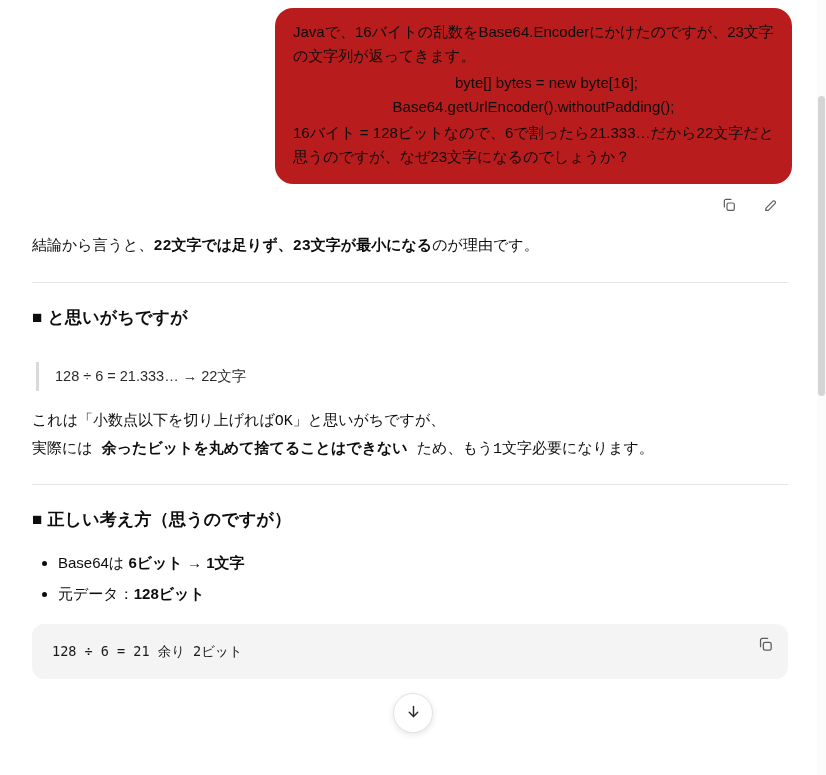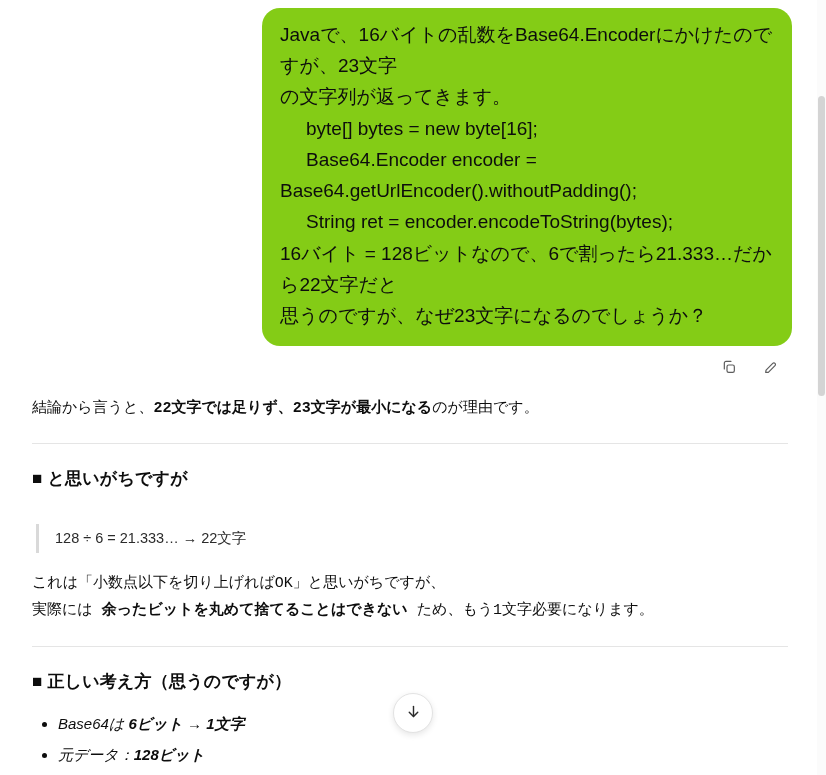--- a/index.html
+++ b/index.html
@@ -23,34 +23,35 @@
     padding: 0 34px 0 30px;
   }
 
   
   .user-row {
     display: flex;
     justify-content: flex-end;
     padding-top: 8px;
   }
   .user-bubble {
-    background: #84cc16;
+    background: #b91c1c;
     border-radius: 18px;
     padding: 12px 18px 14px 18px;
     max-width: 530px;
-    font-size: 19px;
+    font-size: 15px;
     line-height: 1.62;
     color: #0d0d0d;
     box-sizing: border-box;
   }
   .user-bubble p {
     margin: 0;
   }
   .code-lines {
     margin: 2px 0 2px 0;
+    text-align: center;
   }
   .code-lines div {
     white-space: pre-wrap;
     line-height: 1.62;
   }
   .indent1 { padding-left: 26px; }
 
   
   .msg-actions {
     display: flex;
@@ -95,21 +96,20 @@
     border-left: 3px solid #d9d9d9;
     padding: 2px 0 2px 16px;
     margin: 30px 0 18px 4px;
     font-size: 14.5px;
     color: #2b2b2b;
   }
 
   ul.bullets {
     margin: 4px 0 0 0;
     padding-left: 26px;
-    font-style: italic;
   }
   ul.bullets li {
     margin: 0 0 7px 0;
     font-size: 15px;
     line-height: 1.6;
   }
 
   
   .code-block {
     position: relative;
@@ -174,23 +174,21 @@
 <body>
 
 <div class="conversation">
 
   <div class="user-row">
     <div class="user-bubble">
       <p>Javaで、16バイトの乱数をBase64.Encoderにかけたのですが、23文字</p>
       <p>の文字列が返ってきます。</p>
       <div class="code-lines">
         <div class="indent1">byte[] bytes = new byte[16];</div>
-        <div class="indent1">Base64.Encoder encoder =</div>
         <div>Base64.getUrlEncoder().withoutPadding();</div>
-        <div class="indent1">String ret = encoder.encodeToString(bytes);</div>
       </div>
       <p>16バイト = 128ビットなので、6で割ったら21.333…だから22文字だと</p>
       <p>思うのですが、なぜ23文字になるのでしょうか？</p>
     </div>
   </div>
 
   <div class="msg-actions">
     <div class="icon-btn">
       <span>
         <svg width="16" height="16" viewBox="0 0 24 24" fill="none" stroke="currentColor" stroke-width="1.8" stroke-linecap="round" stroke-linejoin="round">

